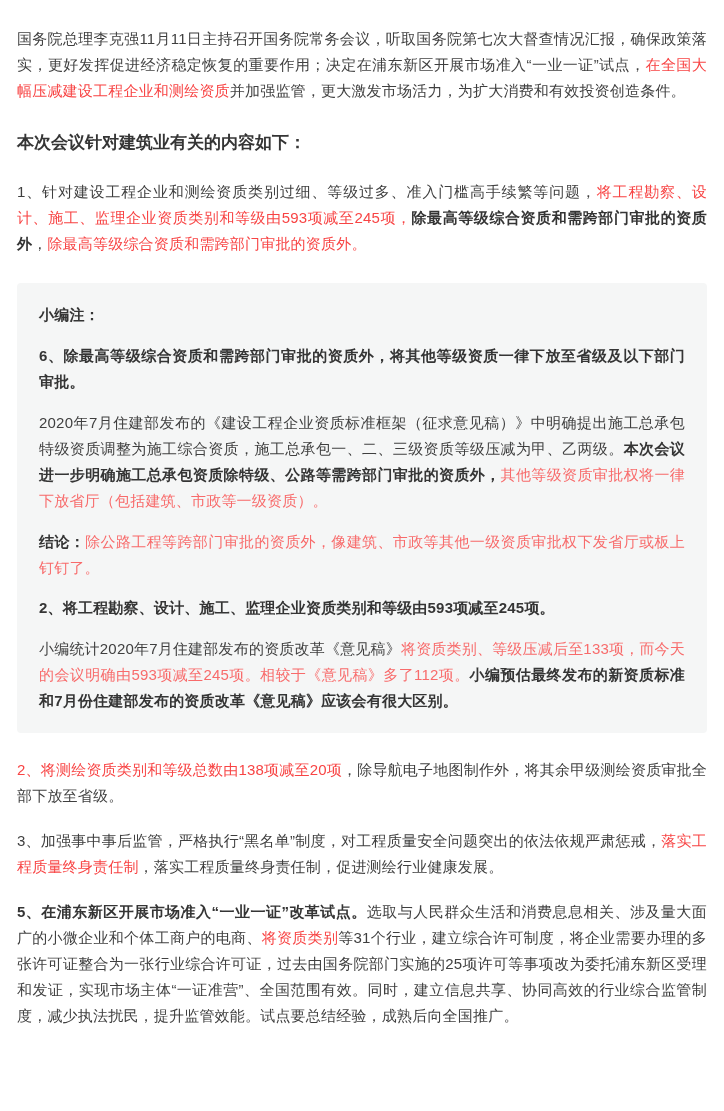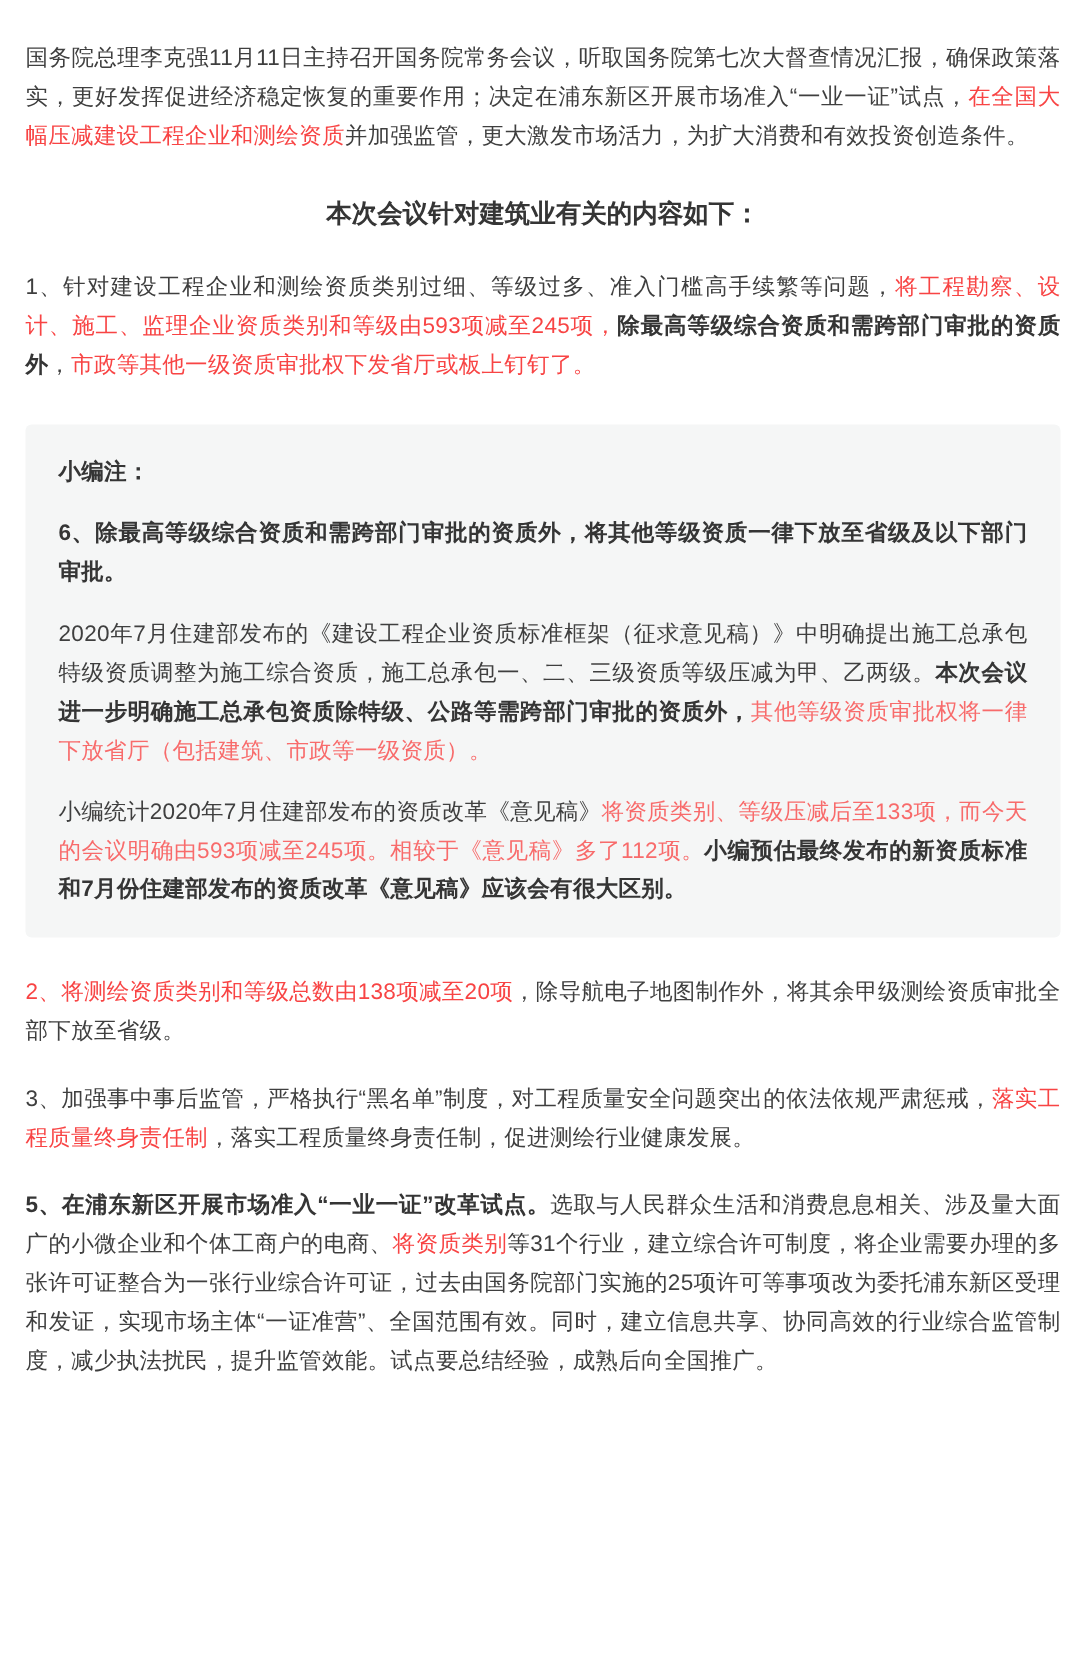--- a/index.html
+++ b/index.html
@@ -16,47 +16,49 @@
     box-sizing:border-box; width:724px; padding:26px 17px 40px 17px;
   }
   .para{
     font-size:15px; line-height:1.73; color:var(--text);
     text-align:justify; margin:0 0 19px 0; letter-spacing:0.2px;
     word-break:break-all;
   }
   .para:last-child{margin-bottom:0;}
   .heading{
     font-size:17px; font-weight:700; color:var(--bold);
-    text-align:center; margin:24px 0 22px 0; line-height:1.73;
+    text-align:left; margin:24px 0 22px 0; line-height:1.73;
   }
   .note-box{
     background:var(--notebg); border-radius:4px;
     margin:26px 0 24px 0; padding:19px 22px 4px 22px;
   }
   .note-box .para{margin-bottom:15px;}
   .seg-normal{color:var(--text); font-weight:400;}
   .seg-bold{color:var(--bold); font-weight:700;}
   .seg-red{color:var(--red); font-weight:400;}
   .seg-redsoft{color:var(--redsoft); font-weight:400;}
 </style>
 </head>
 <body>
 
 <div class="article">
 
   <p class="para"><span class="seg-normal">国务院总理李克强11月11日主持召开国务院常务会议，听取国务院第七次大督查情况汇报，确保政策落实，更好发挥促进经济稳定恢复的重要作用；决定在浦东新区开展市场准入“一业一证”试点，</span><span class="seg-red">在全国大幅压减建设工程企业和测绘资质</span><span class="seg-normal">并加强监管，更大激发市场活力，为扩大消费和有效投资创造条件。</span></p>
 
   <h2 class="heading">本次会议针对建筑业有关的内容如下：</h2>
 
-  <p class="para"><span class="seg-normal">1、针对建设工程企业和测绘资质类别过细、等级过多、准入门槛高手续繁等问题，</span><span class="seg-red">将工程勘察、设计、施工、监理企业资质类别和等级由593项减至245项，</span><span class="seg-bold">除最高等级综合资质和需跨部门审批的资质外</span><span class="seg-normal">，</span><span class="seg-red">市政等其他一级资质审批权下发省厅或板上钉钉了。</span></p>
+  <p class="para"><span class="seg-normal">1、针对建设工程企业和测绘资质类别过细、等级过多、准入门槛高手续繁等问题，</span><span class="seg-red">将工程勘察、设计、施工、监理企业资质类别和等级由593项减至245项，</span><span class="seg-bold">除最高等级综合资质和需跨部门审批的资质外</span><span class="seg-normal">，</span><span class="seg-red">除最高等级综合资质和需跨部门审批的资质外。</span></p>
 
   <div class="note-box">
     <p class="para"><span class="seg-bold">小编注：</span></p>
     <p class="para"><span class="seg-bold">6、除最高等级综合资质和需跨部门审批的资质外，将其他等级资质一律下放至省级及以下部门审批。</span></p>
     <p class="para"><span class="seg-normal">2020年7月住建部发布的《建设工程企业资质标准框架（征求意见稿）》中明确提出施工总承包特级资质调整为施工综合资质，施工总承包一、二、三级资质等级压减为甲、乙两级。</span><span class="seg-bold">本次会议进一步明确施工总承包资质除特级、公路等需跨部门审批的资质外，</span><span class="seg-redsoft">其他等级资质审批权将一律下放省厅（包括建筑、市政等一级资质）。</span></p>
+    <p class="para"><span class="seg-bold">结论：</span><span class="seg-redsoft">除公路工程等跨部门审批的资质外，像建筑、市政等其他一级资质审批权下发省厅或板上钉钉了。</span></p>
+    <p class="para"><span class="seg-bold">2、将工程勘察、设计、施工、监理企业资质类别和等级由593项减至245项。</span></p>
     <p class="para"><span class="seg-normal">小编统计2020年7月住建部发布的资质改革《意见稿》</span><span class="seg-redsoft">将资质类别、等级压减后至133项，而今天的会议明确由593项减至245项。相较于《意见稿》多了112项。</span><span class="seg-bold">小编预估最终发布的新资质标准和7月份住建部发布的资质改革《意见稿》应该会有很大区别。</span></p>
   </div>
 
   <p class="para"><span class="seg-red">2、将测绘资质类别和等级总数由138项减至20项</span><span class="seg-normal">，除导航电子地图制作外，将其余甲级测绘资质审批全部下放至省级。</span></p>
 
   <p class="para"><span class="seg-normal">3、加强事中事后监管，严格执行“黑名单”制度，对工程质量安全问题突出的依法依规严肃惩戒，</span><span class="seg-red">落实工程质量终身责任制</span><span class="seg-normal">，落实工程质量终身责任制，促进测绘行业健康发展。</span></p>
 
   <p class="para"><span class="seg-bold">5、在浦东新区开展市场准入“一业一证”改革试点。</span><span class="seg-normal">选取与人民群众生活和消费息息相关、涉及量大面广的小微企业和个体工商户的电商、</span><span class="seg-red">将资质类别</span><span class="seg-normal">等31个行业，建立综合许可制度，将企业需要办理的多张许可证整合为一张行业综合许可证，过去由国务院部门实施的25项许可等事项改为委托浦东新区受理和发证，实现市场主体“一证准营”、全国范围有效。同时，建立信息共享、协同高效的行业综合监管制度，减少执法扰民，提升监管效能。试点要总结经验，成熟后向全国推广。</span></p>
 
 </div>

